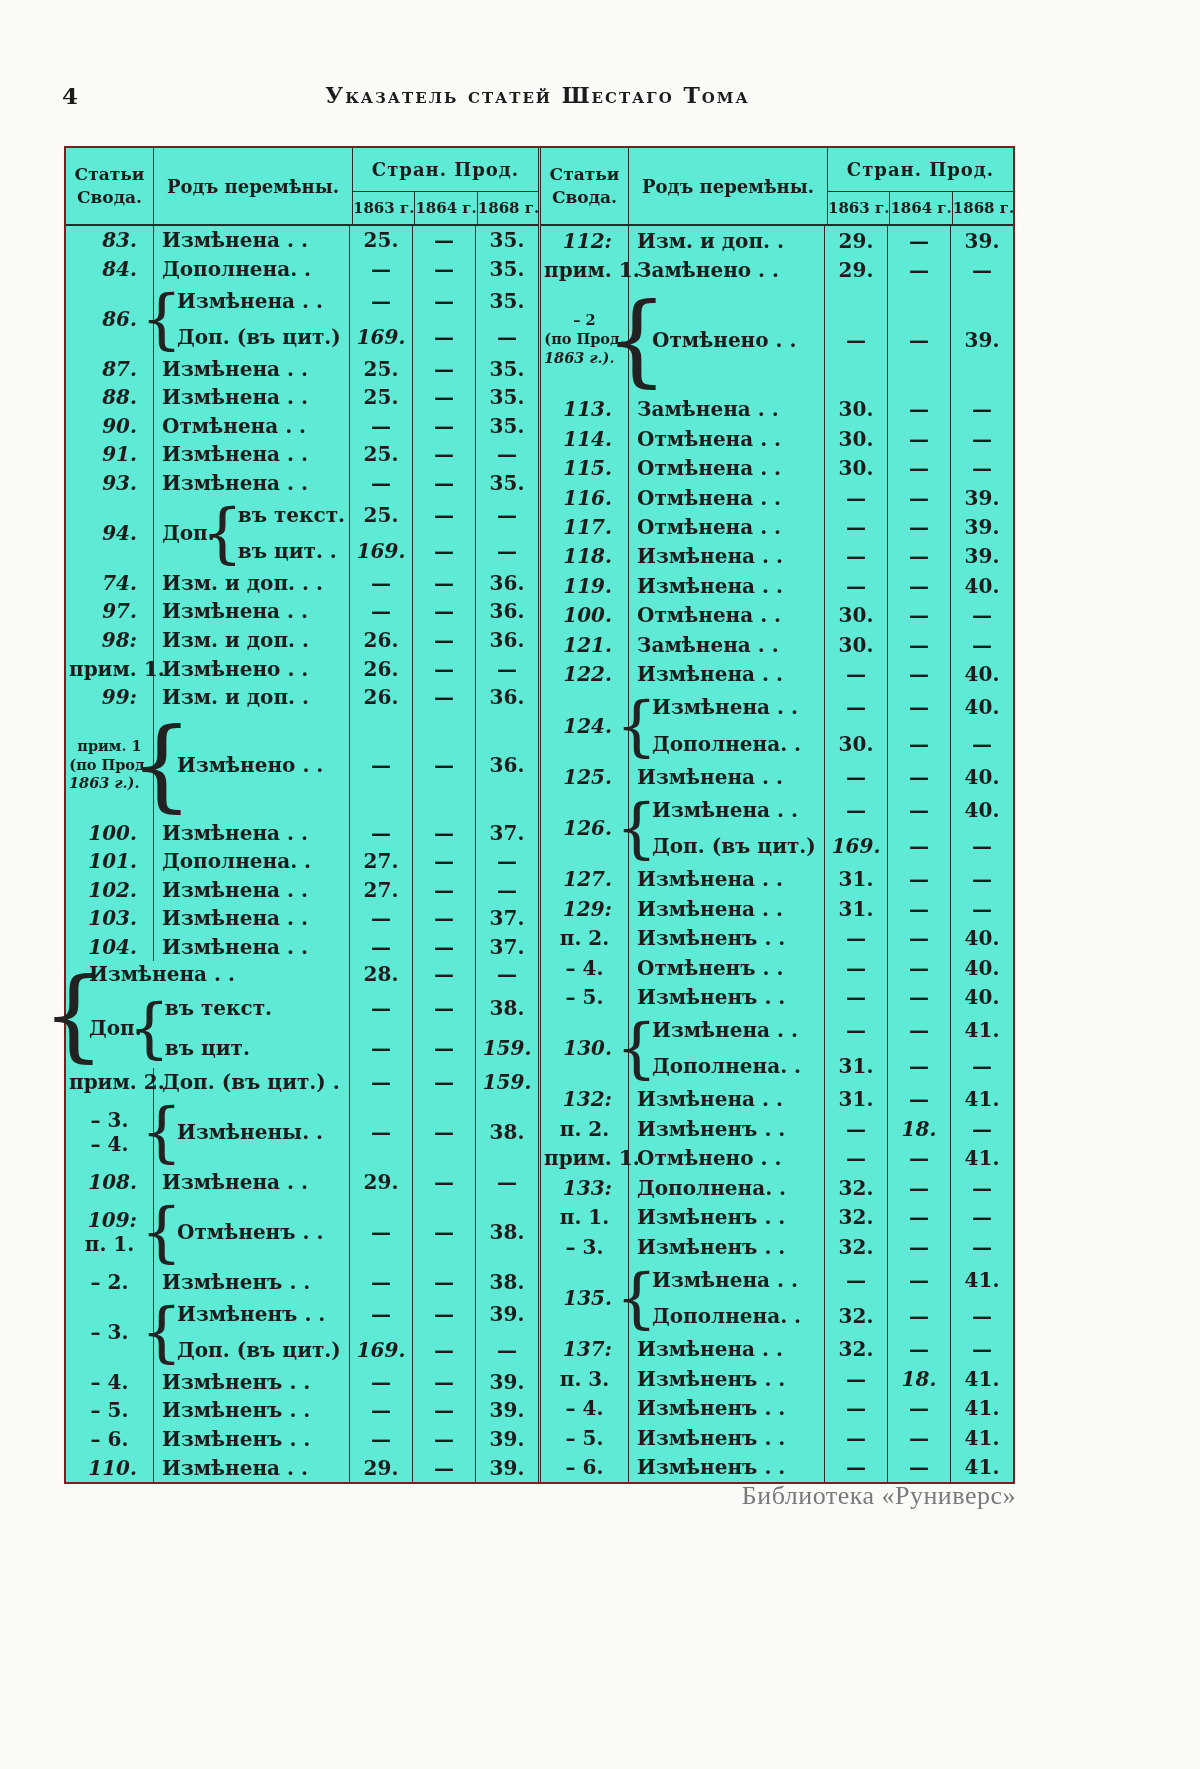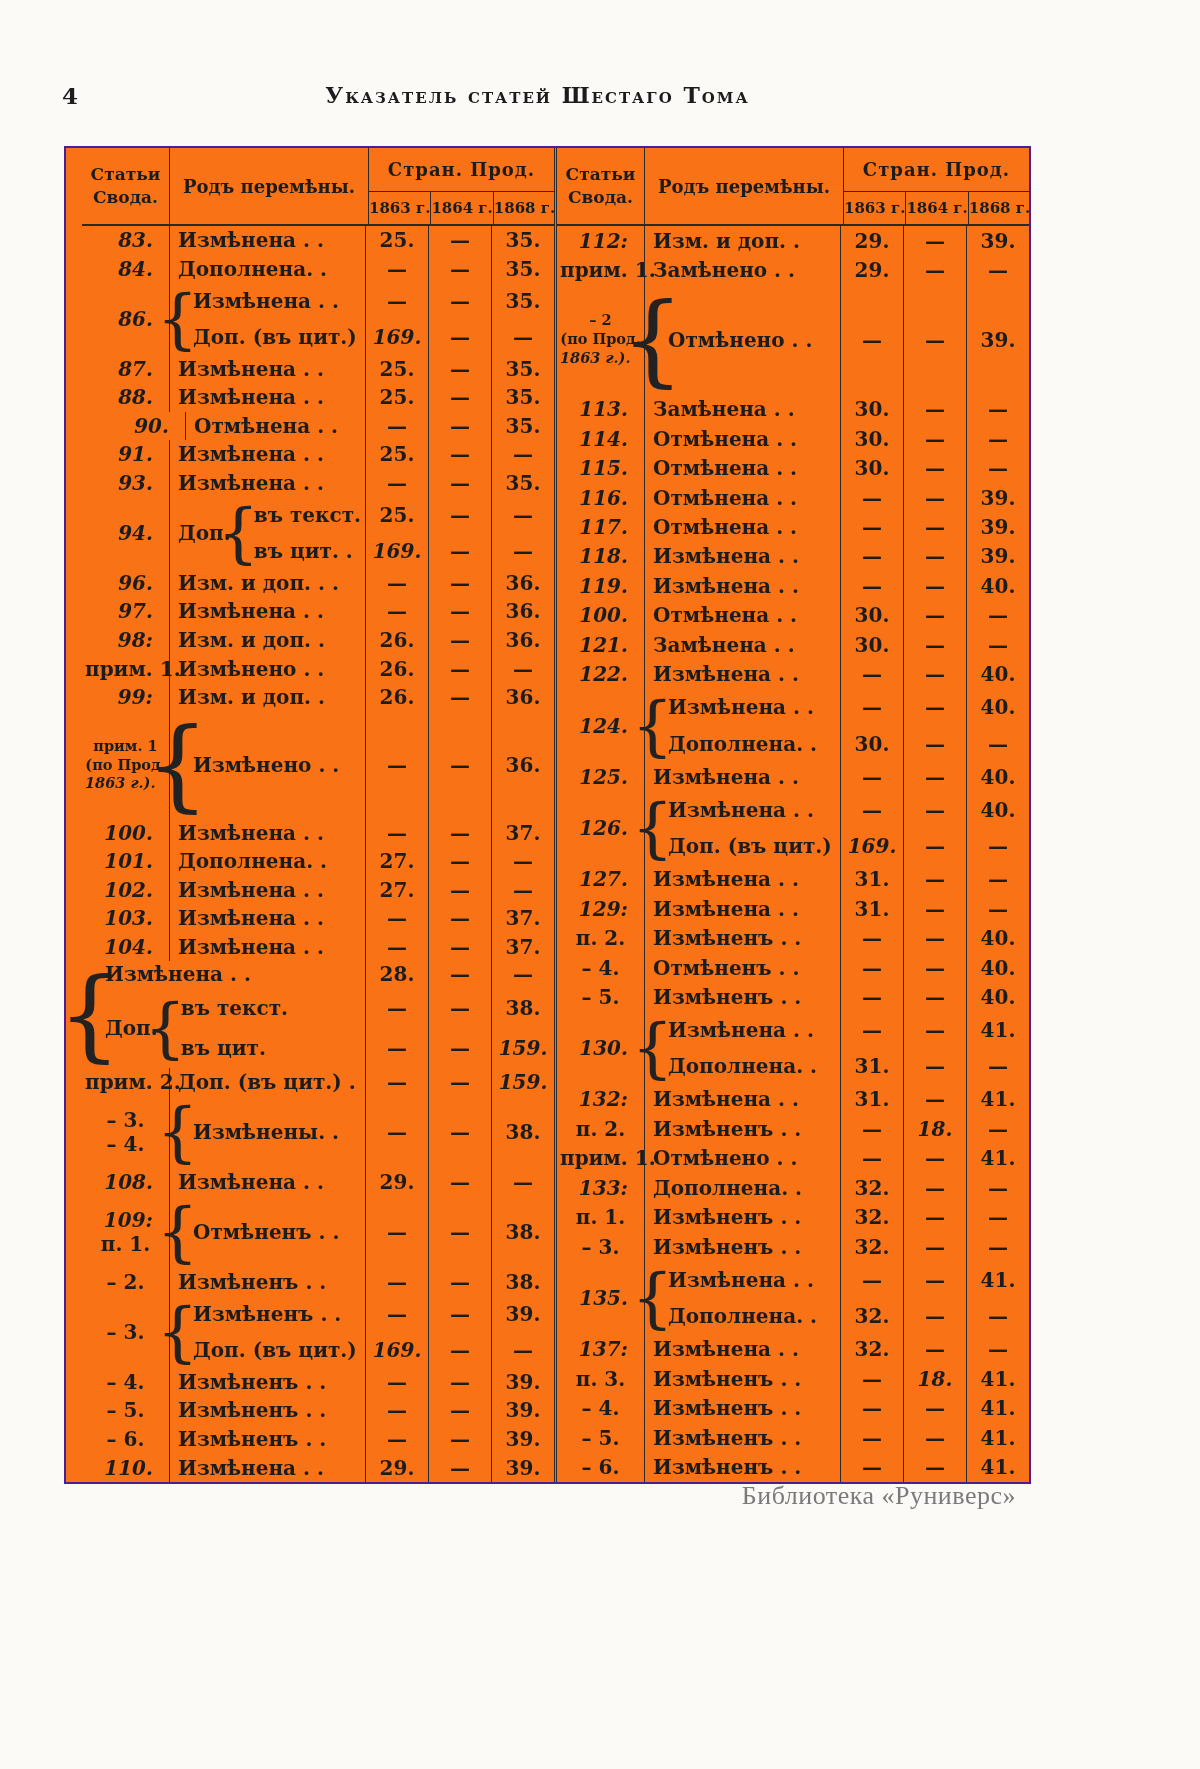--- a/index.html
+++ b/index.html
@@ -16,24 +16,23 @@
     position:absolute;left:62px;top:82px;
     font-size:23px;font-weight:bold;
   }
   .page-title{
     position:absolute;left:64px;top:82px;width:947px;
     text-align:center;font-size:22px;font-weight:bold;
     font-variant:small-caps;letter-spacing:2px;
   }
   .index-table{
     position:absolute;left:64px;top:146px;width:947px;height:1334px;
-    border:2px solid #4c1d95;
+    border:2px solid #7f1d1d;
     display:flex;align-items:stretch;
-    background:#f97316;
-    padding-left:16px;
+    background:#5eead4;
   }
   .half{flex:0 0 472px;display:flex;flex-direction:column;min-width:0;}
   .half.right-half{border-left:3px double #2a2a2a;flex:1;}
   
   .thead{flex:0 0 76px;border-bottom:2px solid #2a2a2a;display:flex;align-items:stretch;}
   .th-article{
     width:88px;flex:0 0 88px;border-right:1.5px solid #2a2a2a;
     display:flex;align-items:center;justify-content:center;text-align:center;
     font-size:17px;font-weight:bold;line-height:1.35;padding:0 4px;box-sizing:border-box;
   }
@@ -191,21 +190,21 @@
               <div class="items">
                 <div class="line">
                   <div class="chg">Измѣнена . .</div>
                   <div class="val">25.</div>
                   <div class="val">—</div>
                   <div class="val">35.</div>
                 </div>
               </div>
             </div>
           </div>
-          <div class="row" style="flex-grow: 1; min-height: 26px; margin-left: 16px;">
+          <div class="row" style="flex-grow: 1; min-height: 26px;">
             <div class="art">
               <div class="artline num">90.</div>
             </div>
             <div class="rright">
               <div class="items">
                 <div class="line">
                   <div class="chg">Отмѣнена . .</div>
                   <div class="val">—</div>
                   <div class="val">—</div>
                   <div class="val">35.</div>
@@ -265,21 +264,21 @@
                       <div class="val">—</div>
                       <div class="val">—</div>
                     </div>
                   </div>
                 </div>
               </div>
             </div>
           </div>
           <div class="row" style="flex-grow: 1; min-height: 26px;">
             <div class="art">
-              <div class="artline num">96.</div>
+              <div class="artline num">74.</div>
             </div>
             <div class="rright">
               <div class="items">
                 <div class="line">
                   <div class="chg">Изм. и доп. . .</div>
                   <div class="val">—</div>
                   <div class="val">—</div>
                   <div class="val">36.</div>
                 </div>
               </div>

